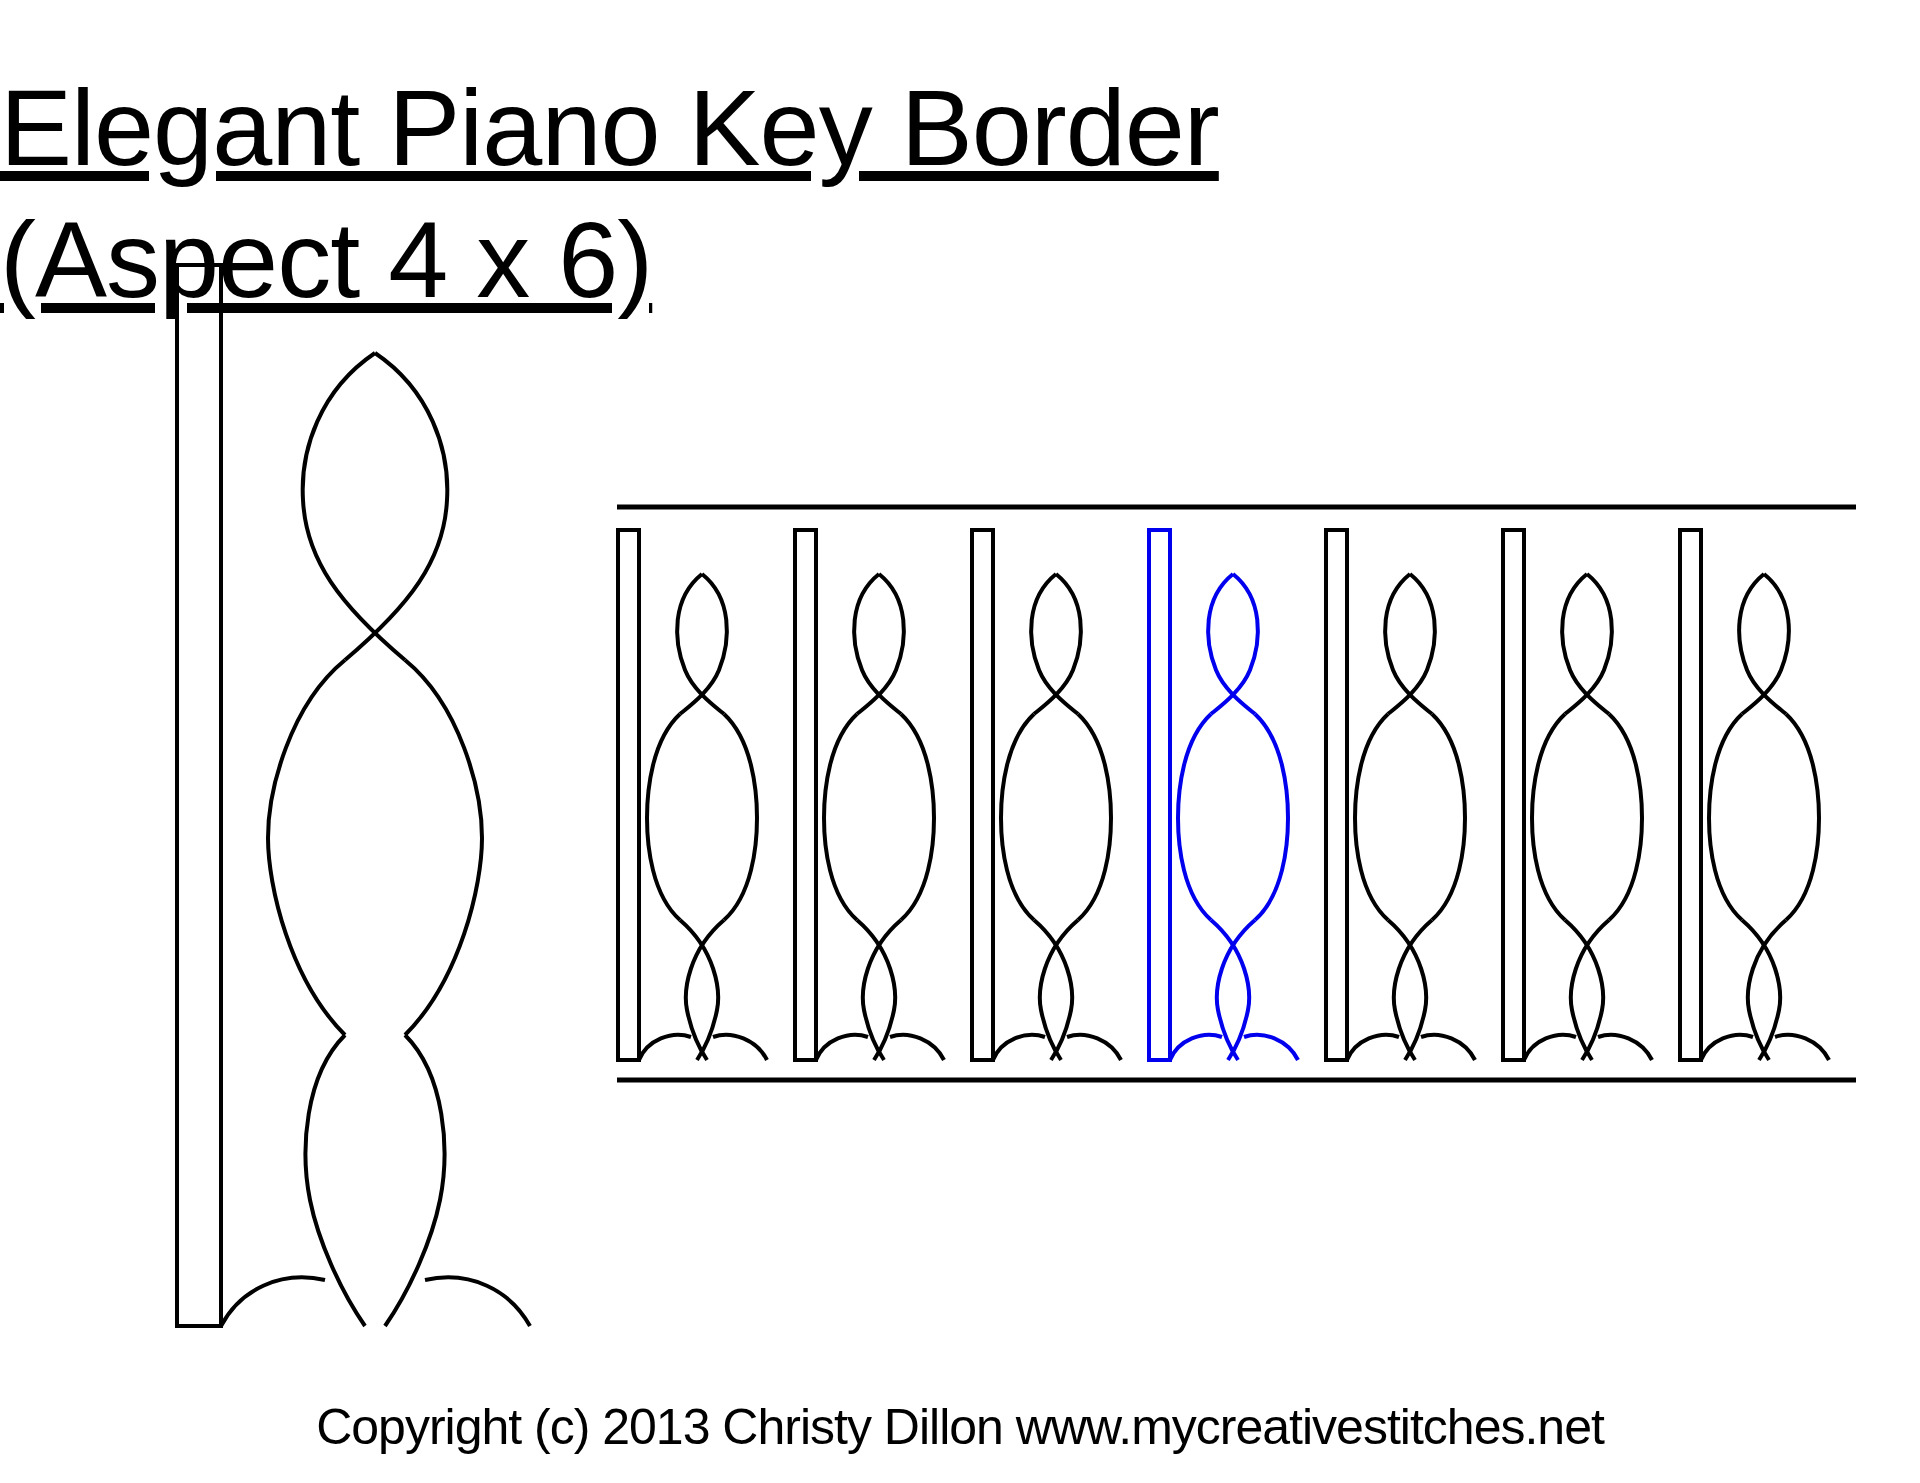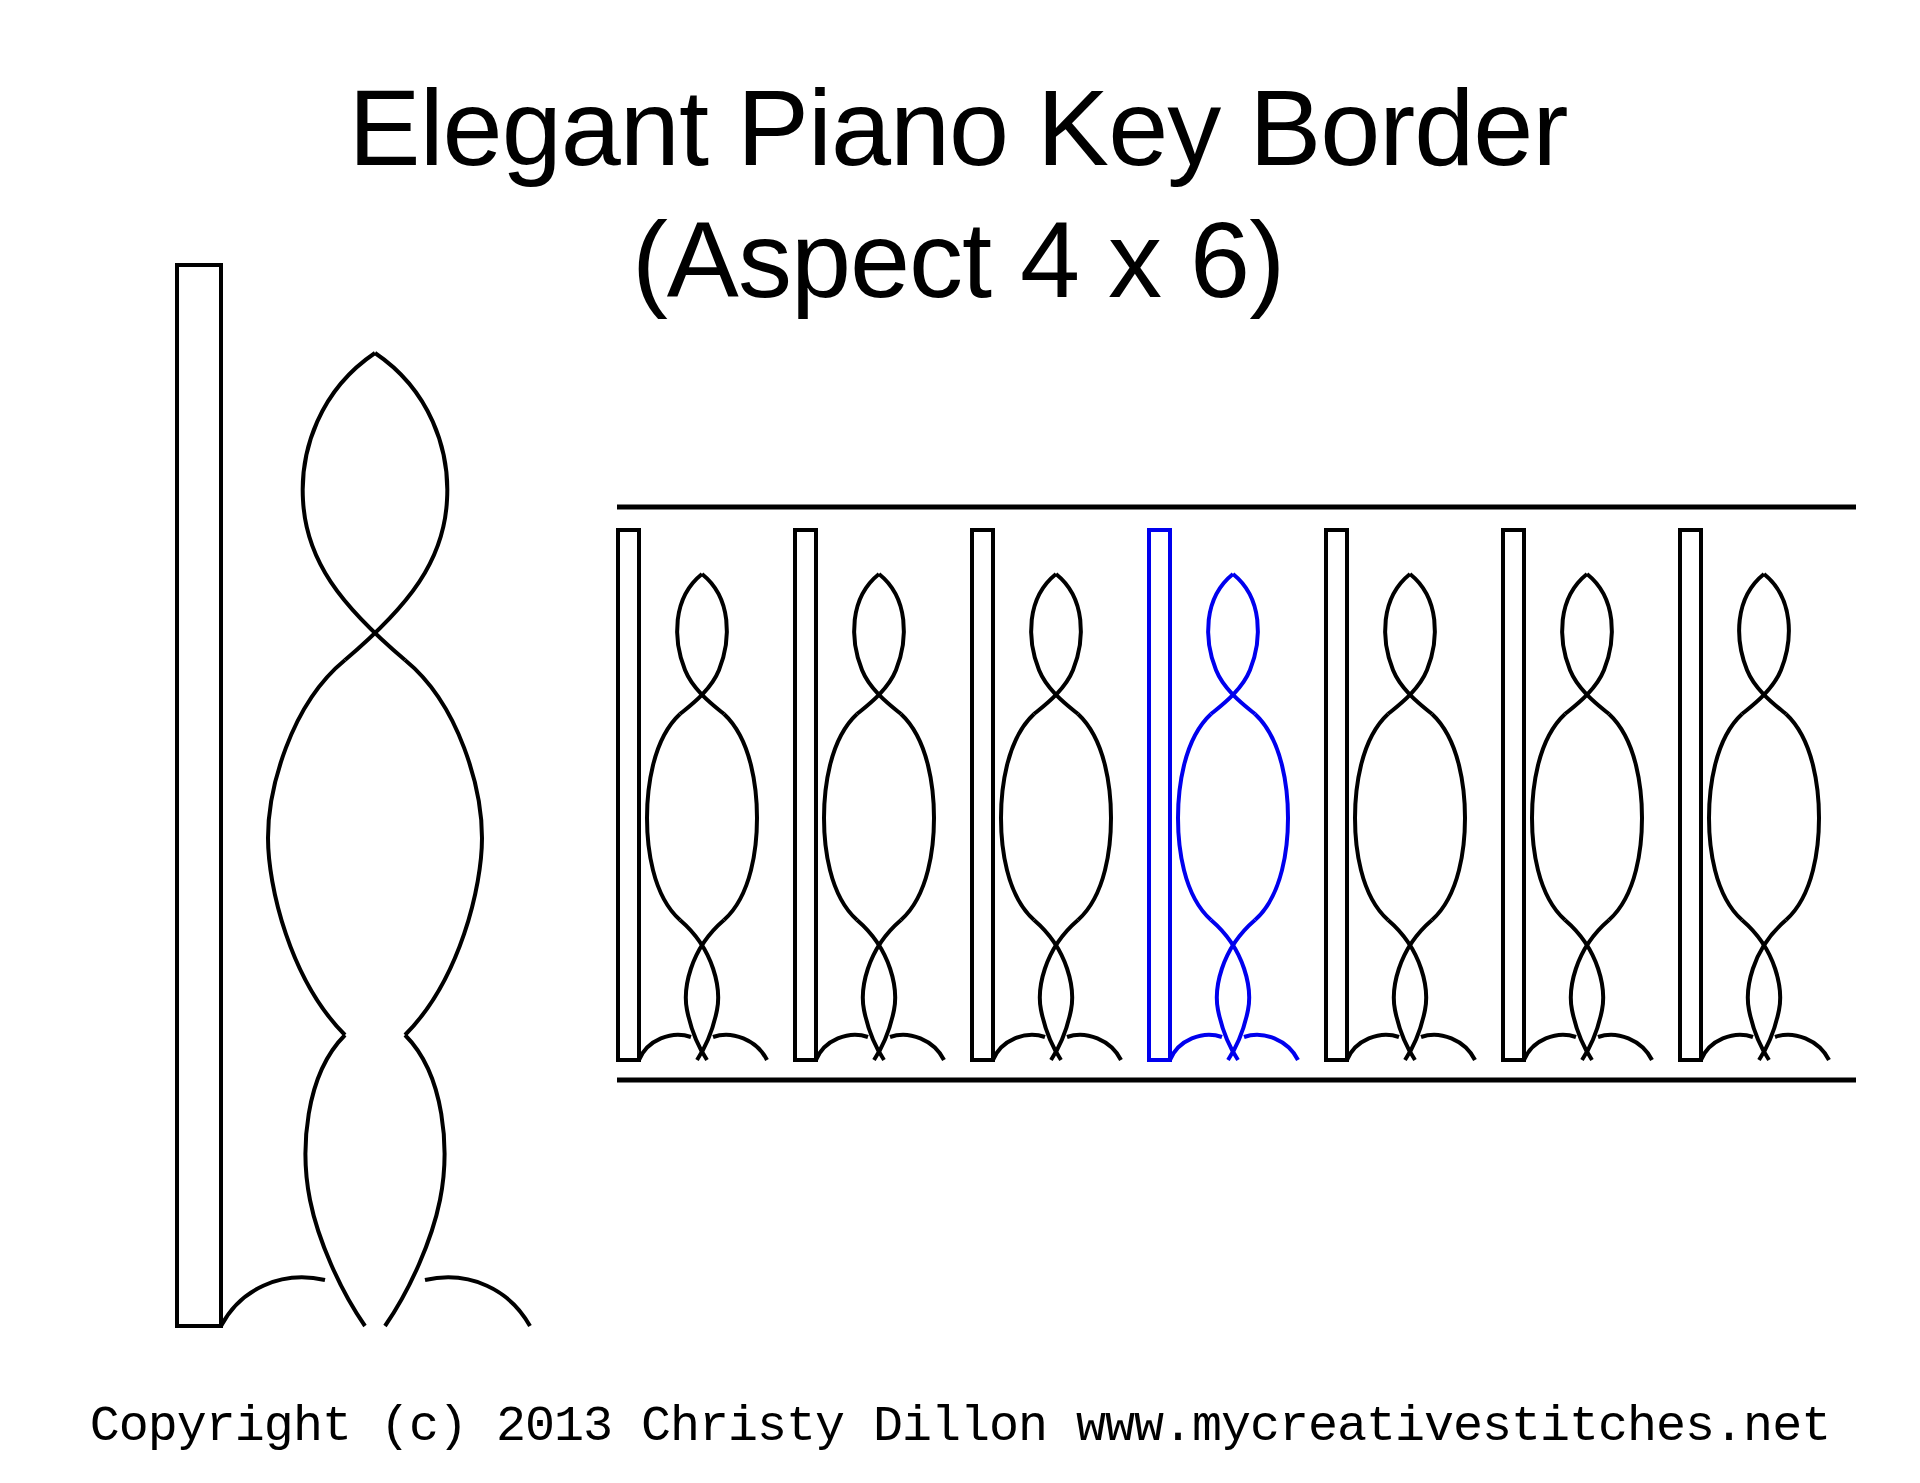--- a/index.html
+++ b/index.html
@@ -1,20 +1,20 @@
 <!DOCTYPE html>
 <html><head>
 <meta charset="utf-8">
 <style>
   html, body { margin: 0; padding: 0; background: #ffffff; }
   body { width: 1920px; height: 1483px; position: relative; overflow: hidden; font-family: "Liberation Sans", sans-serif; }
-  .title { position: absolute; left: 0; width: 1916px; text-align: center; color: #000; line-height: 1; letter-spacing: -1px; }
+  .title { position: absolute; left: 0; width: 1916px; color: #000; line-height: 1; letter-spacing: -1px; text-decoration: underline; }
   .title-1 { top: 74px; font-size: 108px; }
   .title-2 { top: 206px; font-size: 108px; }
-  .copyright { position: absolute; left: 0; width: 1920px; top: 1398px; text-align: center; font-size: 50px; color: #000; letter-spacing: -1px; font-family: Liberation Mono, monospace; }
+  .copyright { position: absolute; left: 0; width: 1920px; top: 1398px; text-align: center; font-size: 50px; color: #000; letter-spacing: -1px; }
   svg.art { position: absolute; left: 0; top: 0; }
 </style>
 </head>
 <body>
 
 <div class="title title-1">Elegant Piano Key Border</div>
 <div class="title title-2">(Aspect 4 x 6)</div>
 
 <svg class="art" width="1920" height="1483" viewBox="0 0 1920 1483" xmlns="http://www.w3.org/2000/svg">
   <defs>

